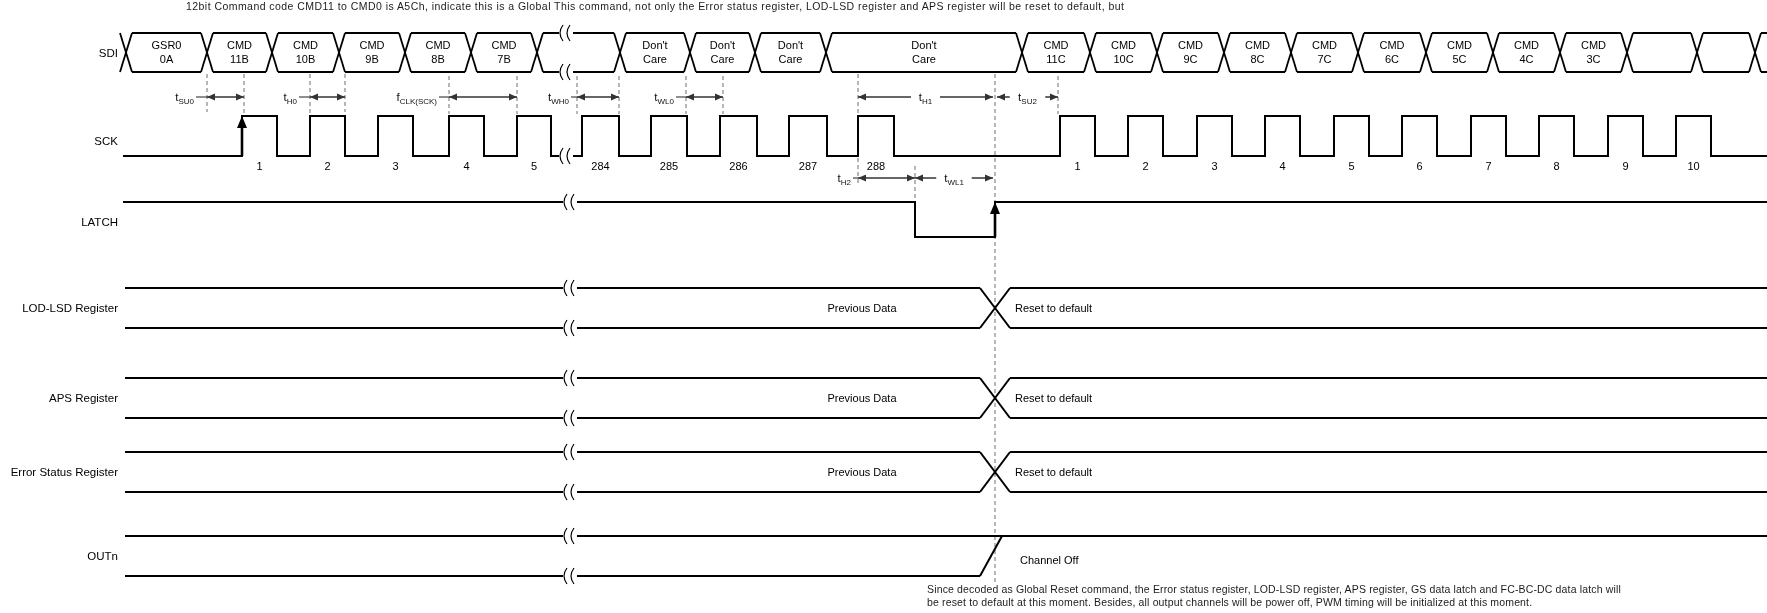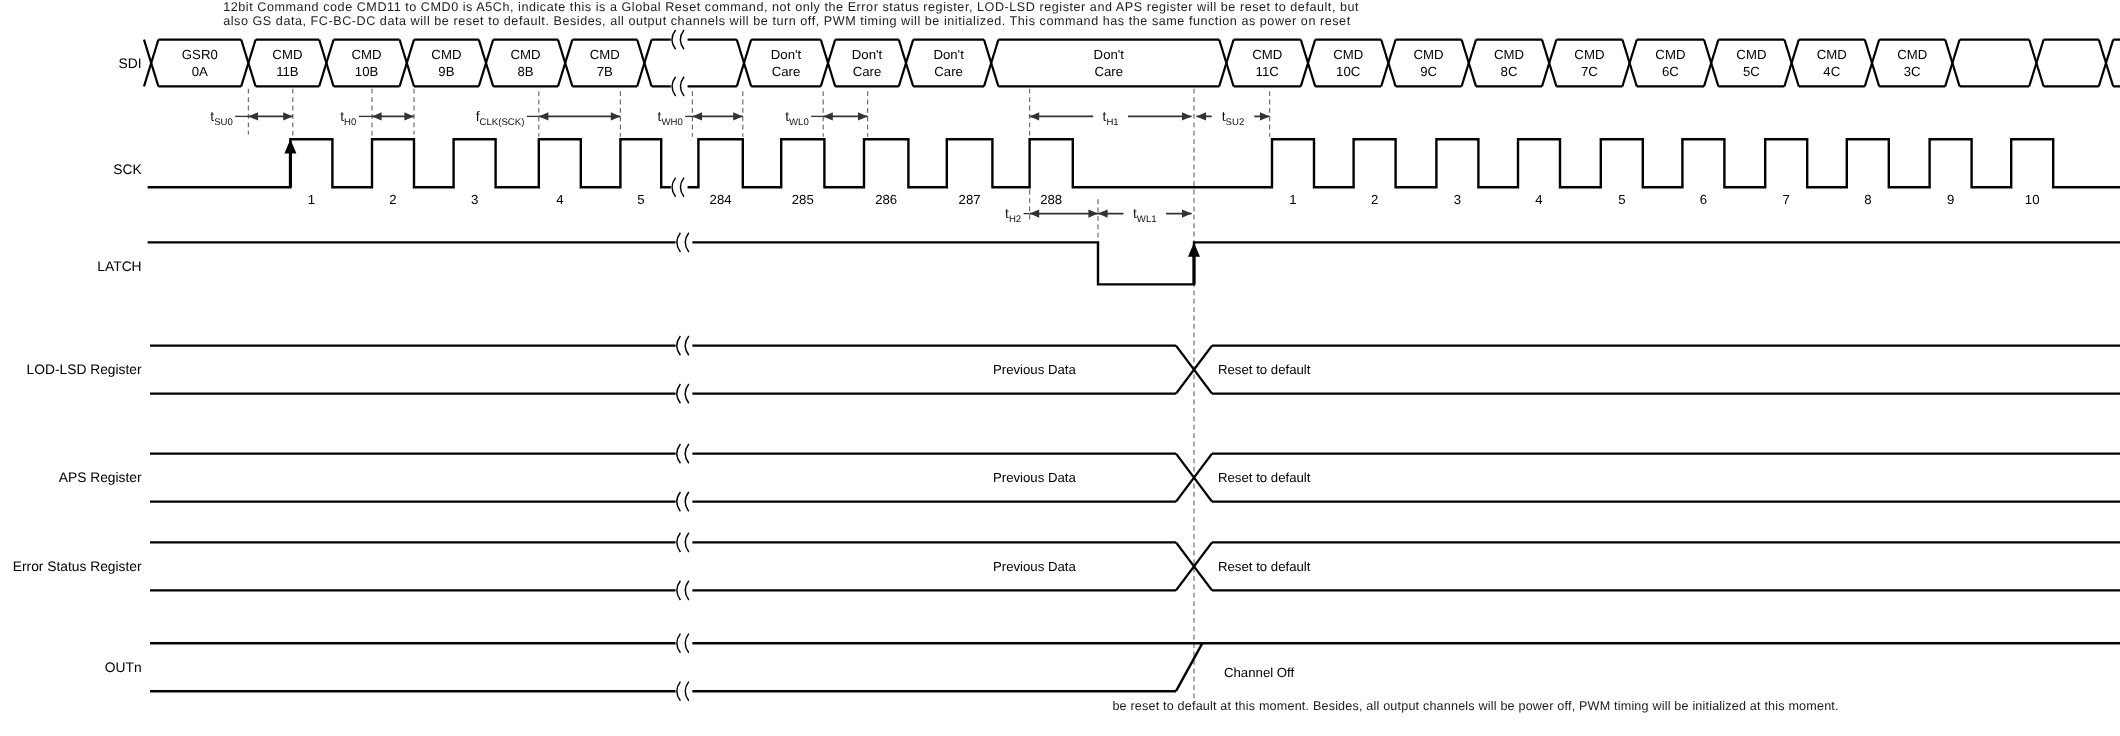--- a/index.html
+++ b/index.html
@@ -297,19 +297,19 @@
       <polygon points="995,202 990,214 1000,214" fill="#000000"></polygon>
       <text x="118" y="57" font-size="11.5" fill="#000000" text-anchor="end">SDI</text>
       <text x="118" y="145" font-size="11.5" fill="#000000" text-anchor="end">SCK</text>
       <text x="118" y="226" font-size="11.5" fill="#000000" text-anchor="end">LATCH</text>
       <text x="118" y="312" font-size="11.5" fill="#000000" text-anchor="end">LOD-LSD Register</text>
       <text x="118" y="402" font-size="11.5" fill="#000000" text-anchor="end">APS Register</text>
       <text x="118" y="476" font-size="11.5" fill="#000000" text-anchor="end">Error Status Register</text>
       <text x="118" y="560" font-size="11.5" fill="#000000" text-anchor="end">OUTn</text>
     </svg>
   <div class="note" id="top-note">
-    <div>12bit Command code CMD11 to CMD0 is A5Ch, indicate this is a Global Reset command, not only the Error status register, LOD-LSD register and APS register will be reset to default, but</div>
-    <div>also GS data, FC-BC-DC data will be reset to default. Besides, all output channels will be turn off, PWM timing will be initialized.  This command has the same function as power on reset</div>
+    <div>12bit Command code CMD11 to CMD0 is A5Ch, indicate this is a Global This command, not only the Error status register, LOD-LSD register and APS register will be reset to default, but</div>
   </div>
   <div class="note" id="bottom-note">
+    <div>Since decoded as Global Reset command, the Error status register, LOD-LSD register, APS register, GS data latch and FC-BC-DC data latch will</div>
     <div>be reset to default at this moment. Besides, all output channels will be power off, PWM timing will be initialized at this moment.</div>
   </div>
 </div>
 
 </body></html>

